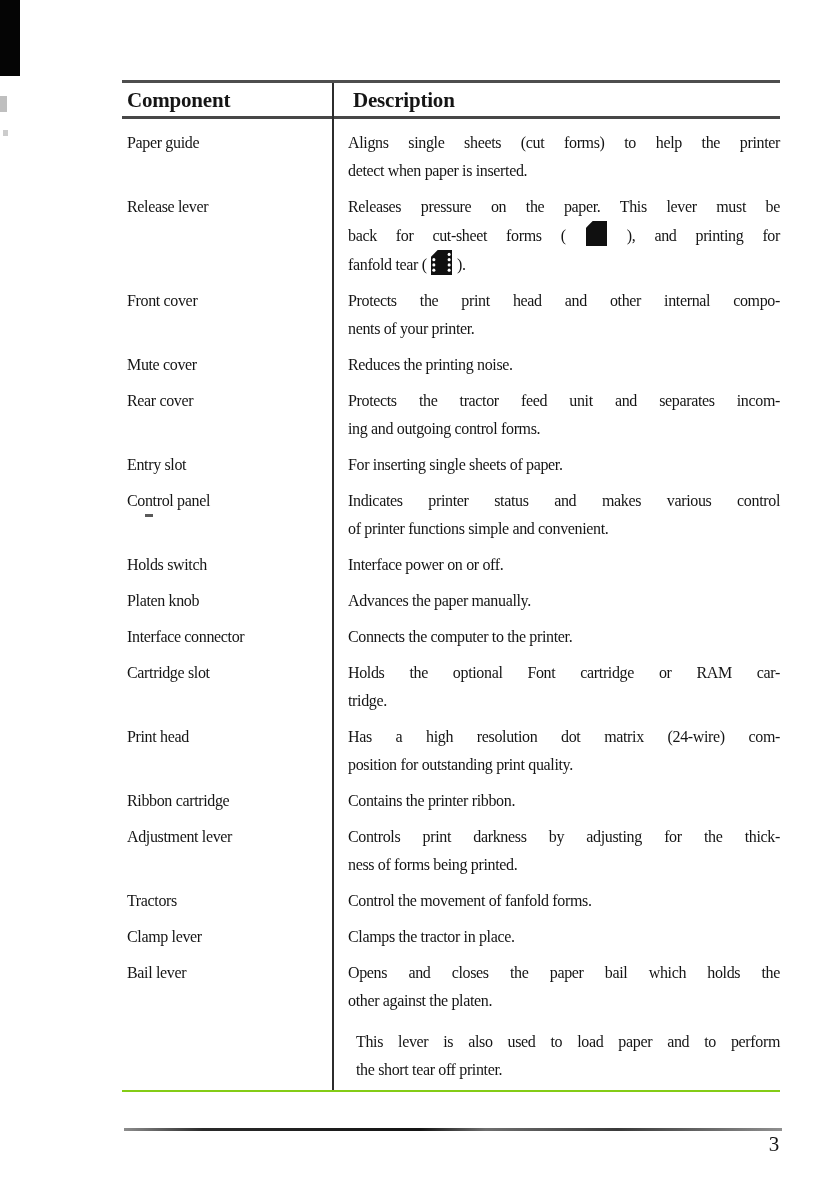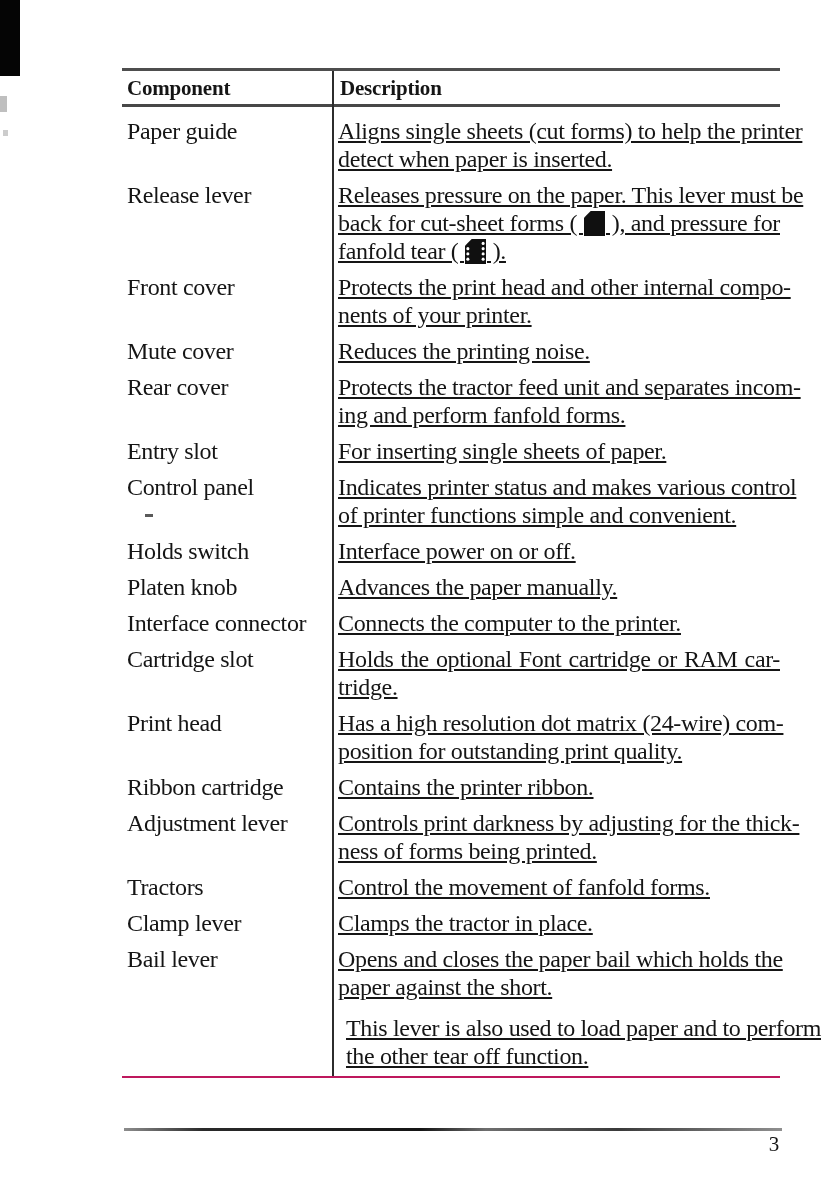--- a/index.html
+++ b/index.html
@@ -10,38 +10,38 @@
   }
   
   .artifact { position:absolute; }
   .artifact-corner { left:0; top:0; width:20px; height:76px; background:#050505; }
   .artifact-speck1 { left:0; top:96px; width:7px; height:16px; background:#8a8a8a; opacity:.55; }
   .artifact-speck2 { left:3px; top:130px; width:5px; height:6px; background:#9a9a9a; opacity:.5; }
   .artifact-dash   { left:145px; top:514px; width:8px; height:3px; background:#5a5a5a; }
 
   
   .table {
-    position:absolute; left:122px; top:68px; width:658px;
+    position:absolute; left:122px; top:80px; width:658px;
     border-top:3px solid #4e4e4e;
-    border-bottom:2px solid #be185d;
+    border-bottom:2px solid #84cc16;
   }
   .thead {
     display:flex; align-items:baseline;
     border-bottom:3px solid #474747;
     padding:4px 0 3px 0;
     font-weight:bold; font-size:21px; letter-spacing:-0.2px; line-height:26px;
   }
   .th-comp { width:210px; padding-left:5px; box-sizing:border-box; }
-  .th-desc { flex:1; padding-left:8px; }
+  .th-desc { flex:1; padding-left:21px; }
   .divider-v { position:absolute; left:210px; top:0; bottom:0; width:2px; background:#2c2c2c; }
 
   .tbody { padding:2px 0 6px 0; }
-  .row { display:flex; margin-top:8px; font-size:24px; letter-spacing:-0.35px; line-height:28px; }
+  .row { display:flex; margin-top:8px; font-size:16px; letter-spacing:-0.35px; line-height:28px; }
   .cell.comp { width:210px; padding-left:5px; box-sizing:border-box; }
-  .cell.desc { flex:1; padding-left:6px; min-width:0;text-decoration:underline; }
+  .cell.desc { flex:1; padding-left:16px; min-width:0; }
   .para + .para { margin-top:13px;margin-left:8px; }
   .line { white-space:nowrap; }
   .line.j { text-align:justify; text-align-last:justify; }
 
   .form-icon { width:21px; height:25px; vertical-align:-5px; margin:0 1px; }
 
   
   .footer-rule {
     position:absolute; left:124px; top:1128px; width:658px; height:3px;
     background:linear-gradient(90deg,#8d8d8d 0%,#2a2a2a 12%,#141414 45%,#6e6e6e 55%,#3a3a3a 75%,#8f8f8f 100%);
@@ -73,21 +73,21 @@
             </div>
           </div>
         </div>
         <div class="row">
           <div class="cell comp">Release lever</div>
           <div class="cell desc">
             <div class="para">
               <div class="line j"><span>Releases pressure on the paper. This lever must be</span></div>
               <div class="line j"><span>back for cut-sheet forms ( </span><svg viewBox="0 0 22 26" class="form-icon">
                   <polygon points="7,0 22,0 22,26 0,26 0,7" fill="#101010"></polygon>
-                </svg><span> ), and pressure for</span></div>
+                </svg><span> ), and printing for</span></div>
               <div class="line"><span>fanfold tear ( </span><svg viewBox="0 0 22 26" class="form-icon">
                   <polygon points="7,0 22,0 22,26 0,26 0,7" fill="#101010"></polygon>
                   <circle cx="3" cy="10" r="1.6" fill="#ffffff"></circle>
                   <circle cx="3" cy="15.5" r="1.6" fill="#ffffff"></circle>
                   <circle cx="3" cy="21" r="1.6" fill="#ffffff"></circle>
                   <circle cx="19" cy="4.5" r="1.6" fill="#ffffff"></circle>
                   <circle cx="19" cy="10" r="1.6" fill="#ffffff"></circle>
                   <circle cx="19" cy="15.5" r="1.6" fill="#ffffff"></circle>
                   <circle cx="19" cy="21" r="1.6" fill="#ffffff"></circle>
                 </svg><span> ).</span></div>
@@ -109,21 +109,21 @@
             <div class="para">
               <div class="line"><span>Reduces the printing noise.</span></div>
             </div>
           </div>
         </div>
         <div class="row">
           <div class="cell comp">Rear cover</div>
           <div class="cell desc">
             <div class="para">
               <div class="line j"><span>Protects the tractor feed unit and separates incom-</span></div>
-              <div class="line"><span>ing and perform fanfold forms.</span></div>
+              <div class="line"><span>ing and outgoing control forms.</span></div>
             </div>
           </div>
         </div>
         <div class="row">
           <div class="cell comp">Entry slot</div>
           <div class="cell desc">
             <div class="para">
               <div class="line"><span>For inserting single sheets of paper.</span></div>
             </div>
           </div>
@@ -210,25 +210,25 @@
             <div class="para">
               <div class="line"><span>Clamps the tractor in place.</span></div>
             </div>
           </div>
         </div>
         <div class="row">
           <div class="cell comp">Bail lever</div>
           <div class="cell desc">
             <div class="para">
               <div class="line j"><span>Opens and closes the paper bail which holds the</span></div>
-              <div class="line"><span>paper against the short.</span></div>
+              <div class="line"><span>other against the platen.</span></div>
             </div>
             <div class="para">
               <div class="line j"><span>This lever is also used to load paper and to perform</span></div>
-              <div class="line"><span>the other tear off function.</span></div>
+              <div class="line"><span>the short tear off printer.</span></div>
             </div>
           </div>
         </div>
       </div>
   </section>
 
   <div class="footer-rule"></div>
   <div class="page-number">3</div>
 </div>
 

